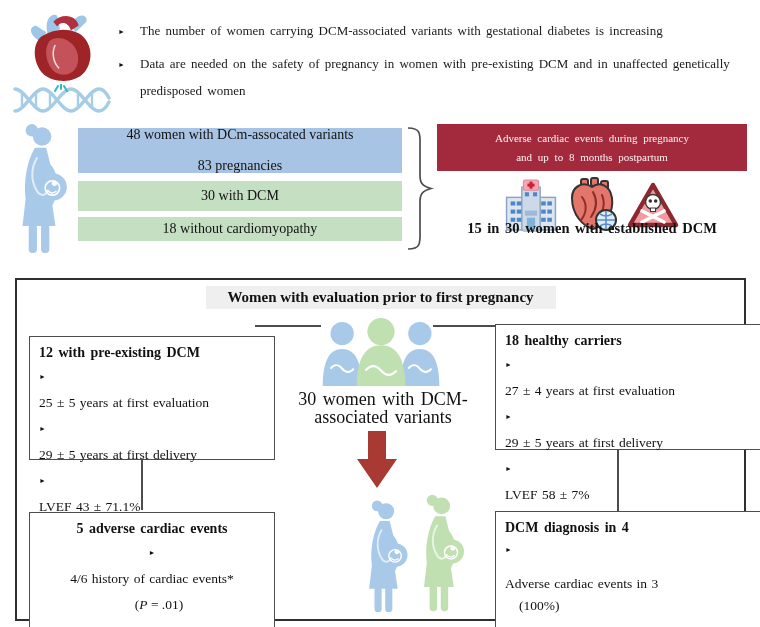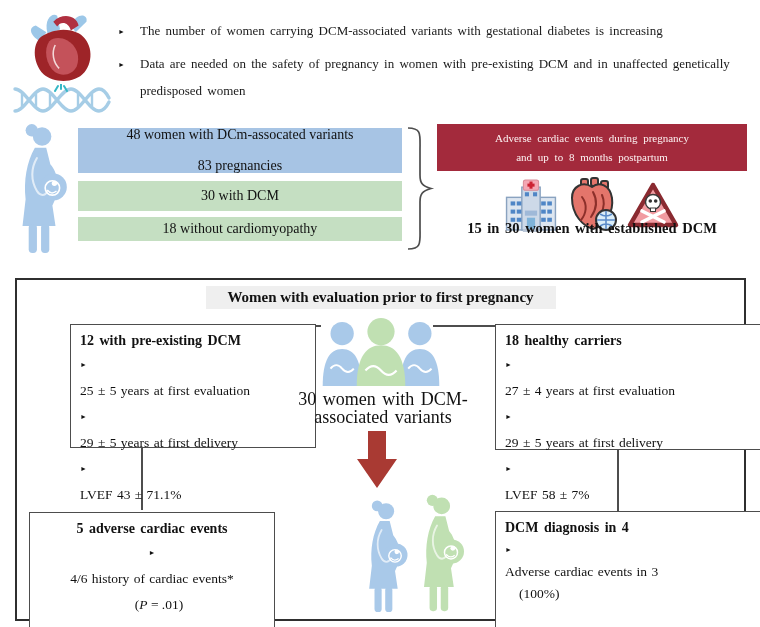--- a/index.html
+++ b/index.html
@@ -180,21 +180,21 @@
   <div class="abs result">15 in 30 women with established DCM</div>
 
   <div class="abs panel">
     <div class="panel-title">Women with evaluation prior to first pregnancy</div>
 
     <div class="conn" style="left:238px;top:45px;width:66px;height:1.6px;"></div>
     <div class="conn" style="left:416px;top:45px;width:62px;height:1.6px;"></div>
     <div class="conn" style="left:124px;top:156px;width:1.6px;height:74px;"></div>
     <div class="conn" style="left:600px;top:158px;width:1.6px;height:73px;"></div>
 
-    <div class="info-box" style="left:12px;top:44px;width:226px;height:112px;margin-left:41px;">
+    <div class="info-box" style="left:12px;top:56px;width:226px;height:112px;">
       <div class="bt">12 with pre-existing DCM</div>
       <div class="ib-item">
         <span class="tri">►</span>
         <span>25 ± 5 years at first evaluation</span>
       </div>
       <div class="ib-item">
         <span class="tri">►</span>
         <span>29 ± 5 years at first delivery</span>
       </div>
       <div class="ib-item">
@@ -227,21 +227,21 @@
       </div>
       <div class="ib-cont"><span>(</span><i>P</i><span> = .01)</span></div>
       <div class="ib-item">
         <span class="tri">►</span>
         <span>4/5 discontinued HF meds</span>
       </div>
     </div>
 
     <div class="info-box" style="left:478px;top:231px;width:248px;height:109px;">
       <div class="bt">DCM diagnosis in 4</div>
-      <div class="ib-item" style="line-height:22px;">
+      <div class="ib-item" style="line-height:22px;gap:12px;">
         <span class="tri" style="line-height:22px;">►</span>
         <span>Adverse cardiac events in 3</span>
       </div>
       <div class="ib-cont" style="line-height:22px;">(100%)</div>
     </div>
 
     <svg class="abs" style="left:300px;top:38px" width="128" height="68" viewBox="0 0 130 70">
       <circle cx="25" cy="16" r="12" fill="var(--fig-blue)"></circle>
       <path d="M5,70 C5,44 12,32 25,32 C38,32 45,44 45,70 Z" fill="var(--fig-blue)"></path>
       <path d="M13,52 q6,-7 12,0 q6,7 12,0" fill="none" stroke="#fff" stroke-width="2"></path>

